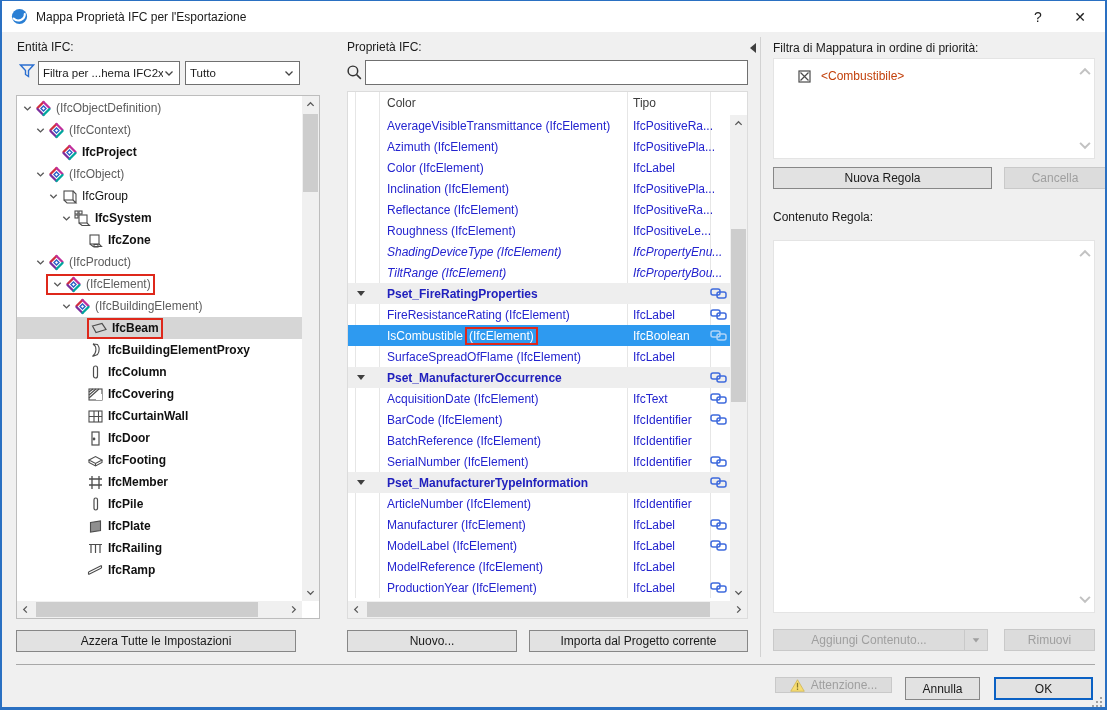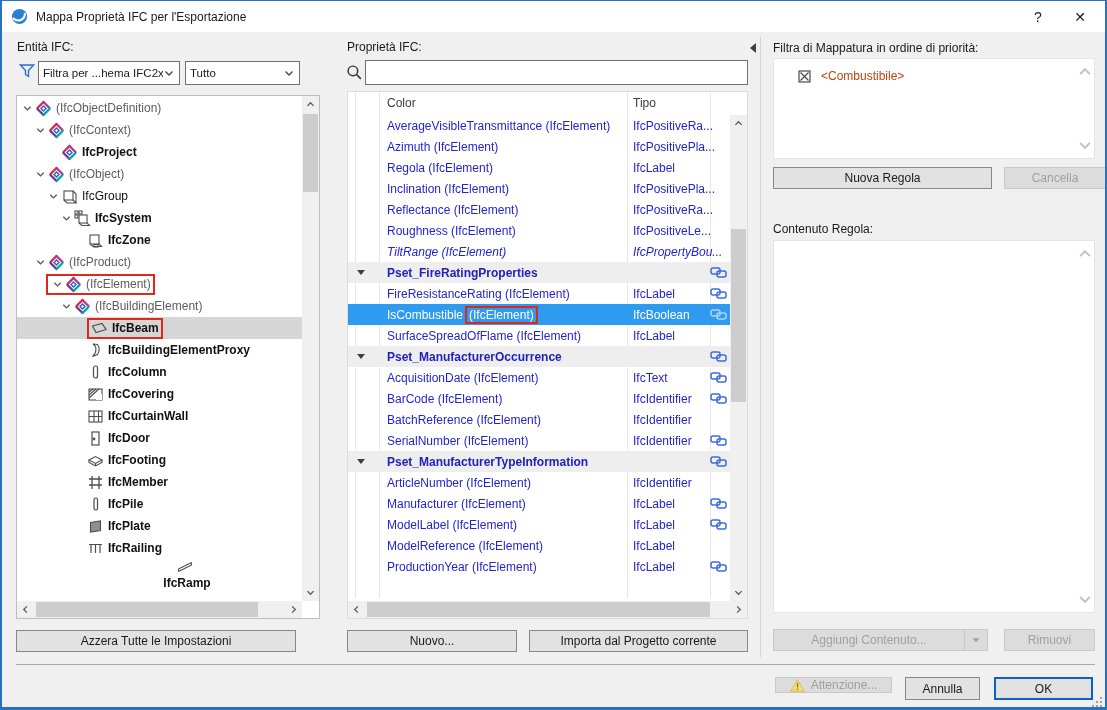--- a/index.html
+++ b/index.html
@@ -387,21 +387,21 @@
           <span class="exp"></span>
           <span class="ticon">
             <svg width="17" height="17" viewBox="0 0 17 17" fill="none">
               <g stroke="#4d4d4d" stroke-width="1.2">
                 <path d="M2 4.5 H15 M4 4.5 V13 M8.5 4.5 V13 M13 4.5 V13"></path>
               </g>
             </svg>
           </span>
           <span class="tlabel bold">IfcRailing</span>
         </div>
-        <div class="tree-row" style="padding-left: 55px; flex-direction: column;">
+        <div class="tree-row" style="padding-left: 55px;">
           <span class="exp"></span>
           <span class="ticon">
             <svg width="17" height="17" viewBox="0 0 17 17" fill="none">
               <g stroke="#4d4d4d" stroke-width="1.1">
                 <path d="M1.5 10 L14.5 3.5 M1.5 12.5 L14.5 6 M1.5 10 L1.5 12.5 M14.5 3.5 L14.5 6"></path>
               </g>
             </svg>
           </span>
           <span class="tlabel bold">IfcRamp</span>
         </div>
@@ -464,34 +464,38 @@
     <div id="tableBody" style="position:absolute;left:0;top:23px;right:17px;bottom:17px;overflow:visible;">
         <div class="trow">
           <span class="nm">AverageVisibleTransmittance (IfcElement)</span>
           <span class="tp">IfcPositiveRa...</span>
         </div>
         <div class="trow">
           <span class="nm">Azimuth (IfcElement)</span>
           <span class="tp">IfcPositivePla...</span>
         </div>
         <div class="trow">
-          <span class="nm">Regola (IfcElement)</span>
+          <span class="nm">Color (IfcElement)</span>
           <span class="tp">IfcLabel</span>
         </div>
         <div class="trow">
           <span class="nm">Inclination (IfcElement)</span>
           <span class="tp">IfcPositivePla...</span>
         </div>
         <div class="trow">
           <span class="nm">Reflectance (IfcElement)</span>
           <span class="tp">IfcPositiveRa...</span>
         </div>
         <div class="trow">
           <span class="nm">Roughness (IfcElement)</span>
           <span class="tp">IfcPositiveLe...</span>
+        </div>
+        <div class="trow italic">
+          <span class="nm">ShadingDeviceType (IfcElement)</span>
+          <span class="tp">IfcPropertyEnu...</span>
         </div>
         <div class="trow italic">
           <span class="nm">TiltRange (IfcElement)</span>
           <span class="tp">IfcPropertyBou...</span>
         </div>
         <div class="trow grp">
           <span class="tri"></span>
           <span class="nm">Pset_FireRatingProperties</span>
           <span class="chain"><svg width="17" height="17" viewBox="0 0 17 17" fill="none" stroke="#3f6bdd" stroke-width="1.5">
               <rect x="1" y="4" width="9" height="6" rx="2"></rect>
@@ -650,21 +654,21 @@
       </div>
     <div class="faint-arr" style="right:2px;bottom:6px;">
         <svg viewBox="0 0 10 10" fill="none" stroke="#c2c2c2" stroke-width="1.4">
           <path d="M1.5 3.5 L5 7 L8.5 3.5"></path>
         </svg>
       </div>
   </div>
   <div class="btn" style="left:771px;top:166px;width:219px;height:22px;">Nuova Regola</div>
   <div class="btn disabled" style="left:1002px;top:166px;width:102px;height:22px;">Cancella</div>
 
-  <div class="label" style="left:771px;top:221px;">Contenuto Regola:</div>
+  <div class="label" style="left:771px;top:209px;">Contenuto Regola:</div>
   <div class="flatbox" style="left:771px;top:239px;width:322px;height:373px;">
     <div class="faint-arr" style="right:2px;top:6px;">
         <svg viewBox="0 0 10 10" fill="none" stroke="#c2c2c2" stroke-width="1.4">
           <path d="M1.5 6.5 L5 3 L8.5 6.5"></path>
         </svg>
       </div>
     <div class="faint-arr" style="right:2px;bottom:6px;">
         <svg viewBox="0 0 10 10" fill="none" stroke="#c2c2c2" stroke-width="1.4">
           <path d="M1.5 3.5 L5 7 L8.5 3.5"></path>
         </svg>

